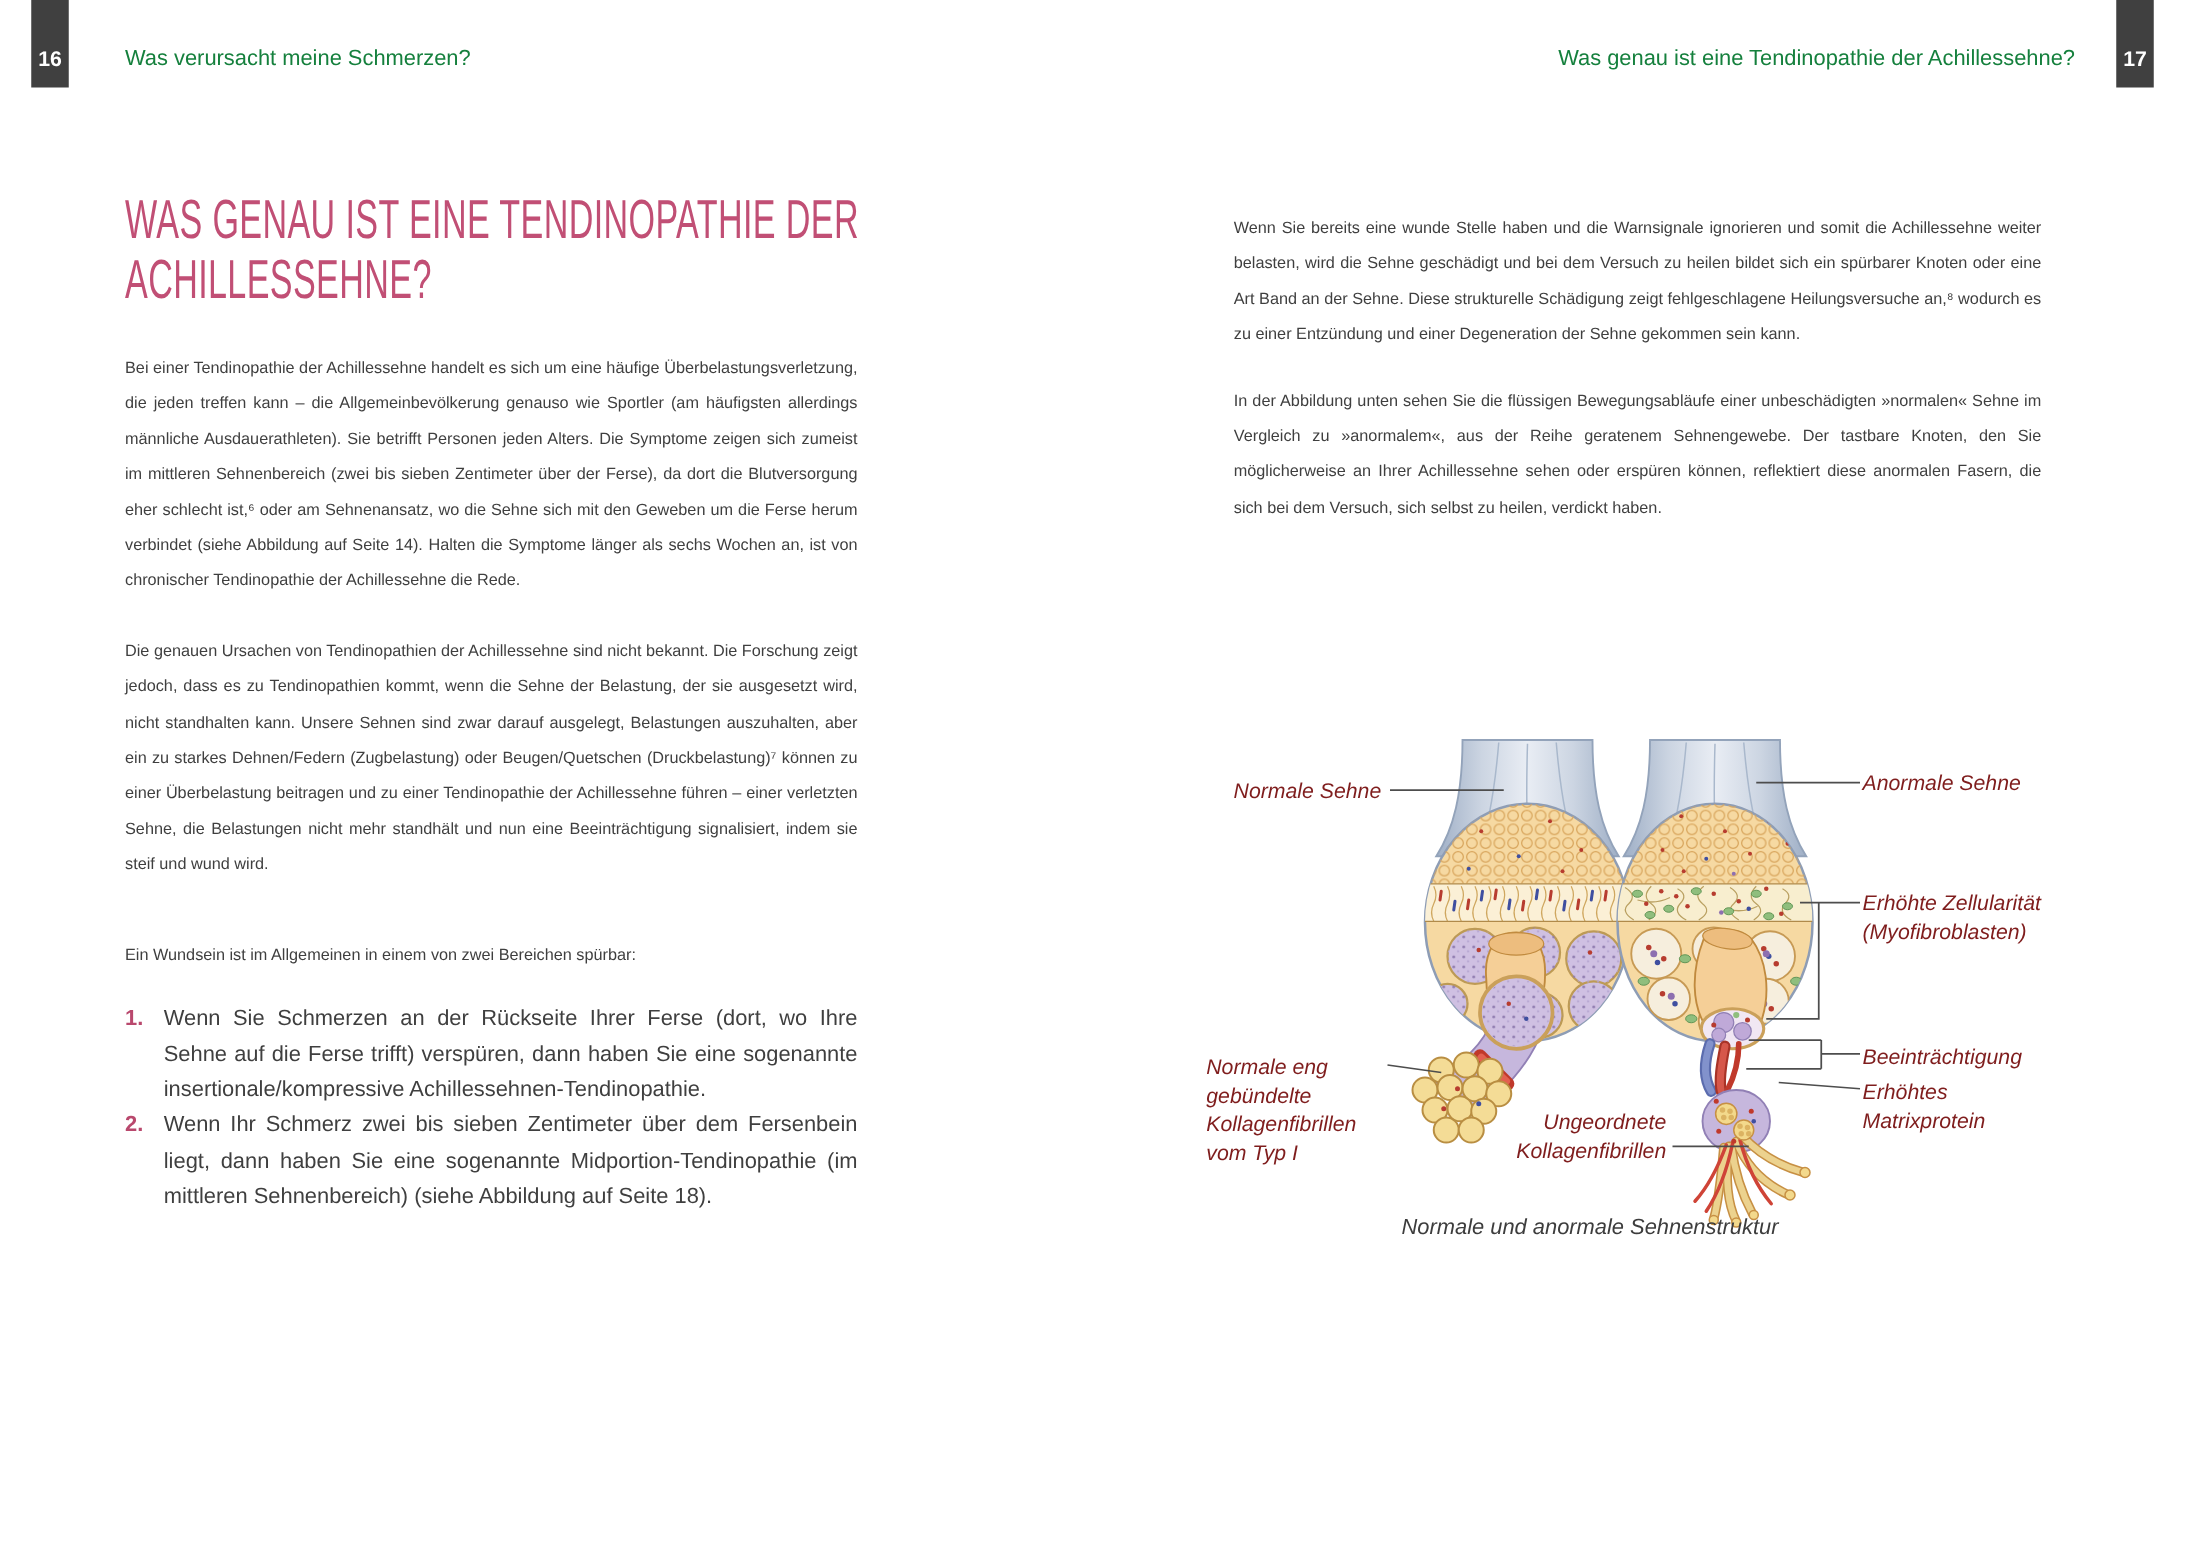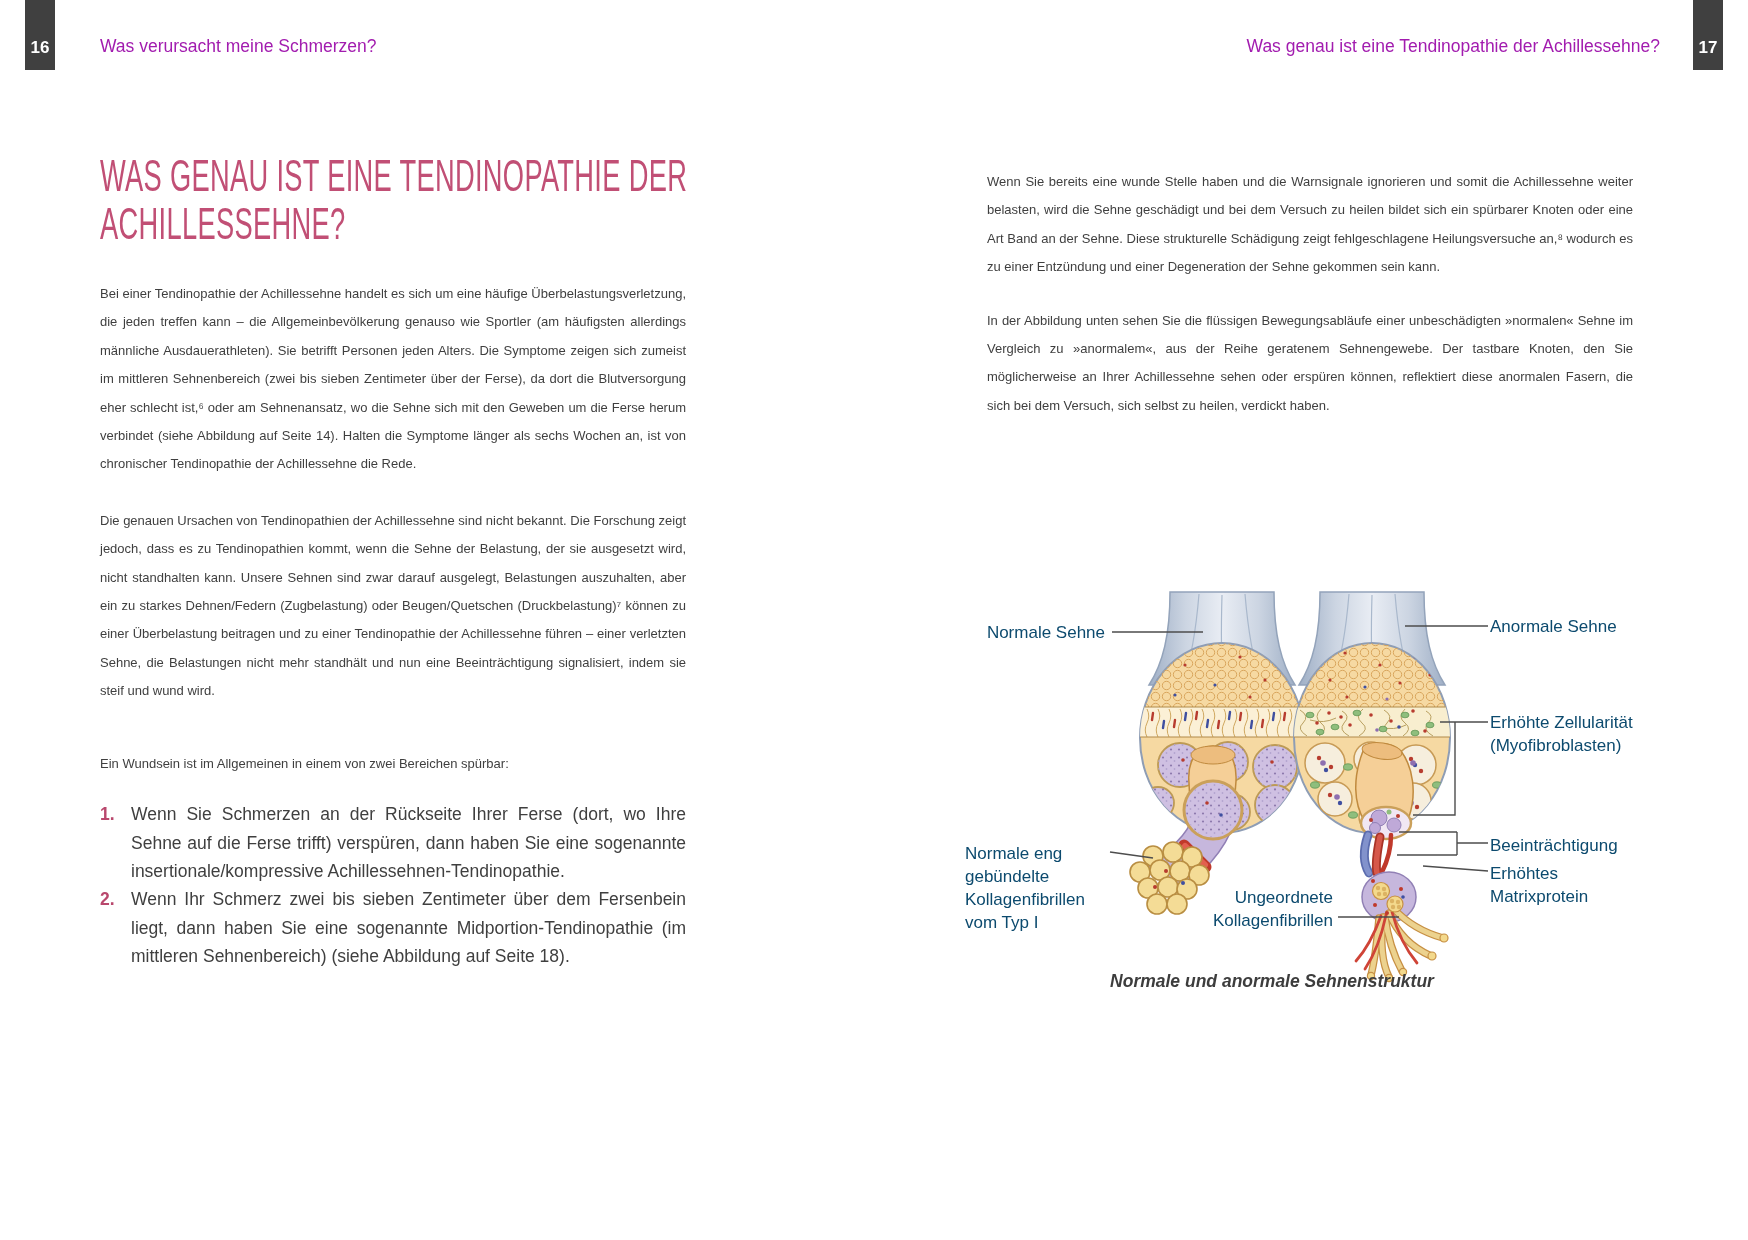--- a/index.html
+++ b/index.html
@@ -11,21 +11,21 @@
   .abs{position:absolute;}
   
   .pagenum{
     width:30px;height:70px;top:0;background:#404040;color:#ffffff;
     font-size:17px;font-weight:bold;
     display:flex;align-items:flex-end;justify-content:center;
     padding-bottom:12px;box-sizing:border-box;
   }
   .pagenum-left{left:25px;}
   .pagenum-right{left:1693px;}
-  .runhead{top:36px;font-size:17.5px;color:#a21caf;}
+  .runhead{top:36px;font-size:17.5px;color:#15803d;}
   .runhead-left{left:100px;}
   .runhead-right{right:88px;text-align:right;}
   
   .col{position:absolute;}
   .col-left{left:100px;top:152px;width:586px;}
   .col-right{left:987px;top:168px;width:646px;}
   h1.heading{
     margin:0 0 32px 0;width:950px;
     font-size:44px;line-height:48px;font-weight:300;letter-spacing:0.5px;
     color:#c14f75;
@@ -42,32 +42,32 @@
   .plist .num{
     flex:none;width:31px;font-size:17.5px;line-height:28.4px;
     font-weight:bold;color:#b9486d;
   }
   .plist .litext{
     flex:auto;font-size:17.5px;line-height:28.4px;text-align:justify;
   }
   
   .figure{left:985px;top:515px;width:740px;height:485px;}
   .figlabel{
-    position:absolute;font-size:17px;line-height:23px;color:#0c4a6e;
+    position:absolute;font-size:17px;line-height:23px;color:#7f1d1d;font-style:italic;
   }
   .lab-normal{left:-15px;top:106px;width:135px;text-align:right;}
   .lab-abnormal{left:505px;top:100px;width:180px;}
   .lab-cellularity{left:505px;top:196px;width:175px;}
   .lab-vessels{left:505px;top:319px;width:215px;}
   .lab-matrix{left:505px;top:347px;width:125px;}
   .lab-normfib{left:-20px;top:327px;width:140px;}
   .lab-disfib{left:188px;top:371px;width:160px;text-align:right;}
   .figcaption{
     position:absolute;left:37px;top:456px;width:500px;text-align:center;
-    font-size:17.5px;font-style:italic;color:#3d3d3d;font-weight:bold;
+    font-size:17.5px;font-style:italic;color:#3d3d3d;
   }
 </style>
 </head>
 <body>
 
 <div class="abs pagenum pagenum-left">16</div>
 <div class="abs runhead runhead-left">Was verursacht meine Schmerzen?</div>
 <div class="abs runhead runhead-right">Was genau ist eine Tendinopathie der Achillessehne?</div>
 <div class="abs pagenum pagenum-right">17</div>
 

